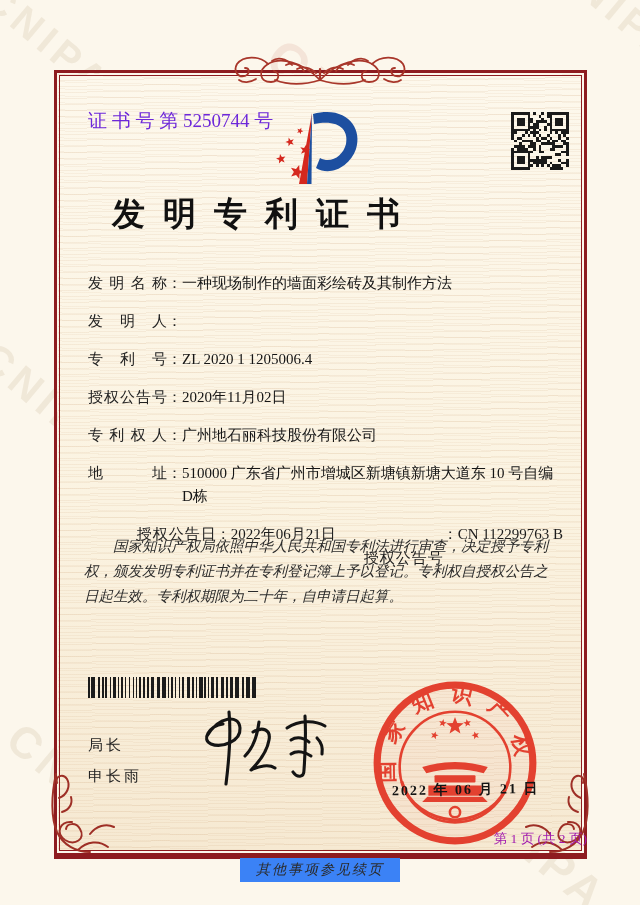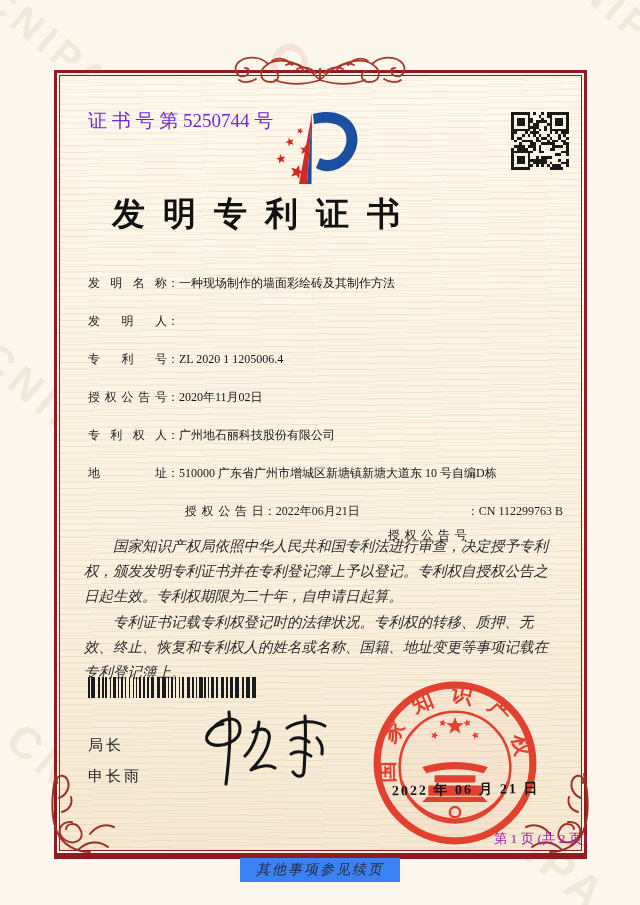--- a/index.html
+++ b/index.html
@@ -30,21 +30,21 @@
       repeating-linear-gradient(181.5deg, rgba(204,162,120,0.10) 0 1px, rgba(0,0,0,0) 1px 7px),
       linear-gradient(180deg,#fdf8ec 0%,#fbf3e1 55%,#f6e9d2 100%);
   }
   .cert-no{position:absolute;left:88px;top:108px;font-size:19px;color:#6d28d9;}
   .logo{position:absolute;left:250px;top:102px;}
   .qr{position:absolute;left:511px;top:112px;}
   .title{
     position:absolute;left:0;top:192px;width:512px;text-align:center;
     font-size:33px;font-weight:bold;letter-spacing:18px;text-indent:18px;color:#111;
   }
-  .fields{position:absolute;left:88px;top:272px;width:475px;font-size:12px;line-height:23px;}
+  .fields{position:absolute;left:88px;top:272px;width:475px;font-size:15px;line-height:23px;}
   .frow{margin-bottom:15px;display:flex;align-items:flex-start;}
   .lbl{display:inline-block;width:79px;text-align:justify;text-align-last:justify;color:#222;flex:none;}
   .colon{flex:none;color:#222;}
   .val{color:#151515;width:382px;}
   .grant{display:flex;justify-content:flex-end;}
   .grant .pair2{margin-left:28px;display:flex;}
   .grant .lbl2{display:inline-block;width:79px;text-align:justify;text-align-last:justify;flex:none;margin-top:24px;}
   .paras{
     position:absolute;left:84px;top:534px;width:476px;
     font-size:14.5px;line-height:1.74;color:#2b2b2b;font-style:italic;
@@ -416,21 +416,20 @@
       <span class="pair2">
         <span class="lbl2">授权公告号</span>
           <span class="colon">：</span>
         <span>CN 112299763 B</span>
       </span>
     </div>
   </div>
 
   <div class="paras">
     <p>国家知识产权局依照中华人民共和国专利法进行审查，决定授予专利权，颁发发明专利证书并在专利登记簿上予以登记。专利权自授权公告之日起生效。专利权期限为二十年，自申请日起算。</p>
-    <p>专利证书记载专利权登记时的法律状况。专利权的转移、质押、无效、终止、恢复和专利权人的姓名或名称、国籍、地址变更等事项记载在专利登记簿上。</p>
   </div>
 
   <svg id="barcode-svg" class="barcode" width="168" height="21" viewBox="0 0 168 21" shape-rendering="crispEdges">
       <rect x="0" y="0" width="1.5" height="21" fill="#1b1b1b"></rect>
       <rect x="3" y="0" width="4" height="21" fill="#1b1b1b"></rect>
       <rect x="9.5" y="0" width="2" height="21" fill="#1b1b1b"></rect>
       <rect x="13.5" y="0" width="2" height="21" fill="#1b1b1b"></rect>
       <rect x="17" y="0" width="2" height="21" fill="#1b1b1b"></rect>
       <rect x="21.5" y="0" width="1.5" height="21" fill="#1b1b1b"></rect>
       <rect x="24.5" y="0" width="3" height="21" fill="#1b1b1b"></rect>

